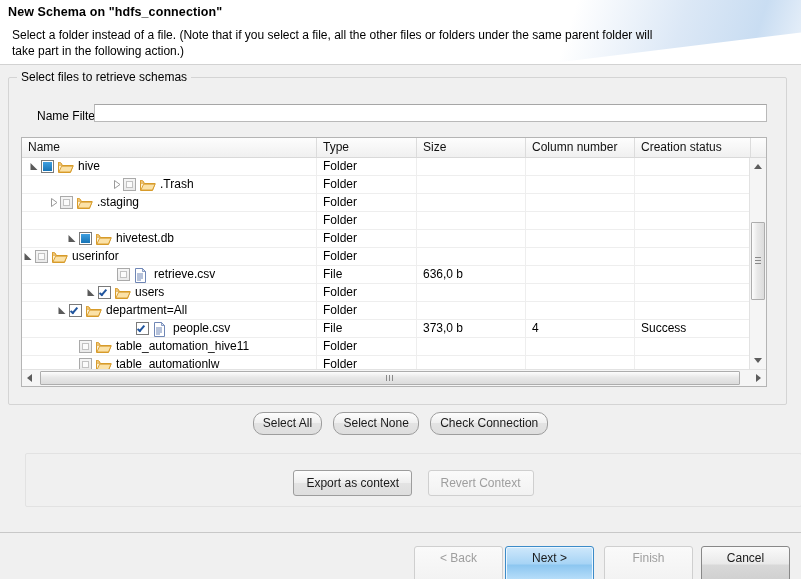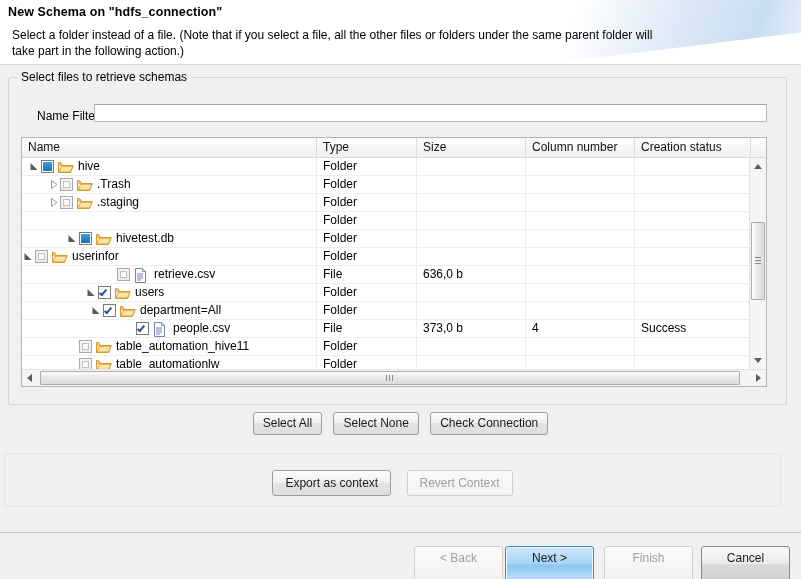--- a/index.html
+++ b/index.html
@@ -270,24 +270,24 @@
     background: linear-gradient(#cfe8fb, #a7d4f5 48%, #8cc6f0 52%, #bfe2fb);
     border: 1px solid #3c8bc8;
     box-shadow: inset 0 0 0 1px #eaf6ff;
     text-align: center;
   }
 
   .mid-buttons {
     position: absolute; left: 0; top: 347px; width: 801px;
     text-align: center;
   }
-  .mid-buttons .btn { margin: 0 4px; }
+  .mid-buttons .btn { margin: 0 4px; border-radius: 10px; }
 
   .ctx-group {
-    position: absolute; left: 4px; top: 388px;
+    position: absolute; left: 25px; top: 388px;
     width: 777px; height: 54px;
     border: 1px solid #e2e2e2;
     border-radius: 2px;
     box-sizing: border-box;
   }
   .ctx-inner {
     position: absolute; left: 0; right: 0; top: 16px;
     text-align: center;
   }
   .ctx-inner .btn { margin: 0 6px; height: 26px; line-height: 24px; padding: 0 12px; }
@@ -359,21 +359,21 @@
                 <span class="lbl">hive</span>
               </div>
             </div>
             <div class="cell" style="left: 295px; width: 100px;">Folder</div>
             <div class="cell" style="left: 395px; width: 109px;"></div>
             <div class="cell" style="left: 504px; width: 109px;"></div>
             <div class="cell" style="left: 613px; width: 116px;"></div>
           </div>
           <div class="trow">
             <div class="cell name" style="left: 0px; width: 295px;">
-              <div class="name-inner" style="padding-left: 25px;">
+              <div class="name-inner" style="padding-left: 40px; margin-left: 48px;">
                 <span class="twisty">
                   <svg width="11" height="11" viewBox="0 0 11 11" style="position:absolute;left:2px;top:3px">
                     <path d="M2.5 1.5 L8 5.5 L2.5 9.5 Z" fill="none" stroke="#9a9a9a" stroke-width="1" stroke-linejoin="round"></path>
                   </svg>
                 </span>
                 <span class="cbox empty"></span>
                 <span class="icn">
                   <svg width="16" height="14" viewBox="0 0 16 14">
                     <path d="M0.5 2.5 L0.5 12.5 L12.5 12.5 L15.2 5.5 L4.2 5.5 L3.0 3.2 Z" fill="#fdf0d2" stroke="#d79b2a" stroke-width="1" stroke-linejoin="round"></path>
                     <path d="M0.5 2.5 L0.5 5.2 L4.2 5.2 L3.0 3.0 Z" fill="#f7d08a" stroke="#d79b2a" stroke-width="0.8"></path>
@@ -528,21 +528,21 @@
                 <span class="lbl">users</span>
               </div>
             </div>
             <div class="cell" style="left: 295px; width: 100px;">Folder</div>
             <div class="cell" style="left: 395px; width: 109px;"></div>
             <div class="cell" style="left: 504px; width: 109px;"></div>
             <div class="cell" style="left: 613px; width: 116px;"></div>
           </div>
           <div class="trow">
             <div class="cell name" style="left: 0px; width: 295px;">
-              <div class="name-inner" style="padding-left: 68px;">
+              <div class="name-inner" style="padding-left: 34px;">
                 <span class="twisty">
                   <svg width="11" height="11" viewBox="0 0 11 11" style="position:absolute;left:1px;top:3px">
                     <path d="M1.5 2 L8.5 9 L1.5 9 Z" fill="#5a5a5a"></path>
                   </svg>
                 </span>
                 <span class="cbox checked"></span>
                 <span class="icn">
                   <svg width="16" height="14" viewBox="0 0 16 14">
                     <path d="M0.5 2.5 L0.5 12.5 L12.5 12.5 L15.2 5.5 L4.2 5.5 L3.0 3.2 Z" fill="#fdf0d2" stroke="#d79b2a" stroke-width="1" stroke-linejoin="round"></path>
                     <path d="M0.5 2.5 L0.5 5.2 L4.2 5.2 L3.0 3.0 Z" fill="#f7d08a" stroke="#d79b2a" stroke-width="0.8"></path>

